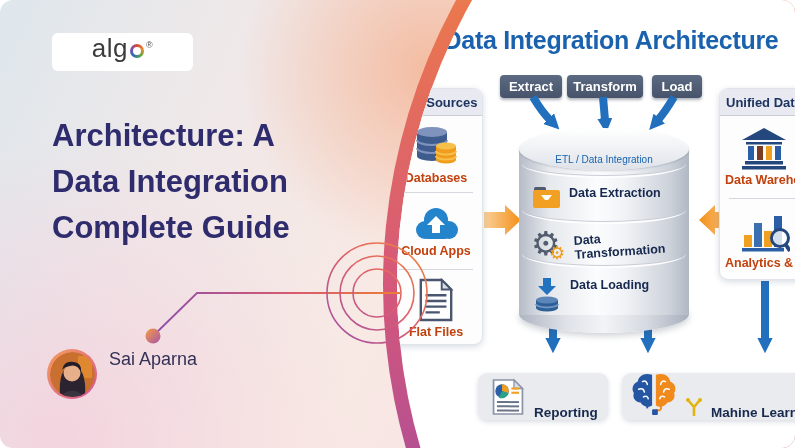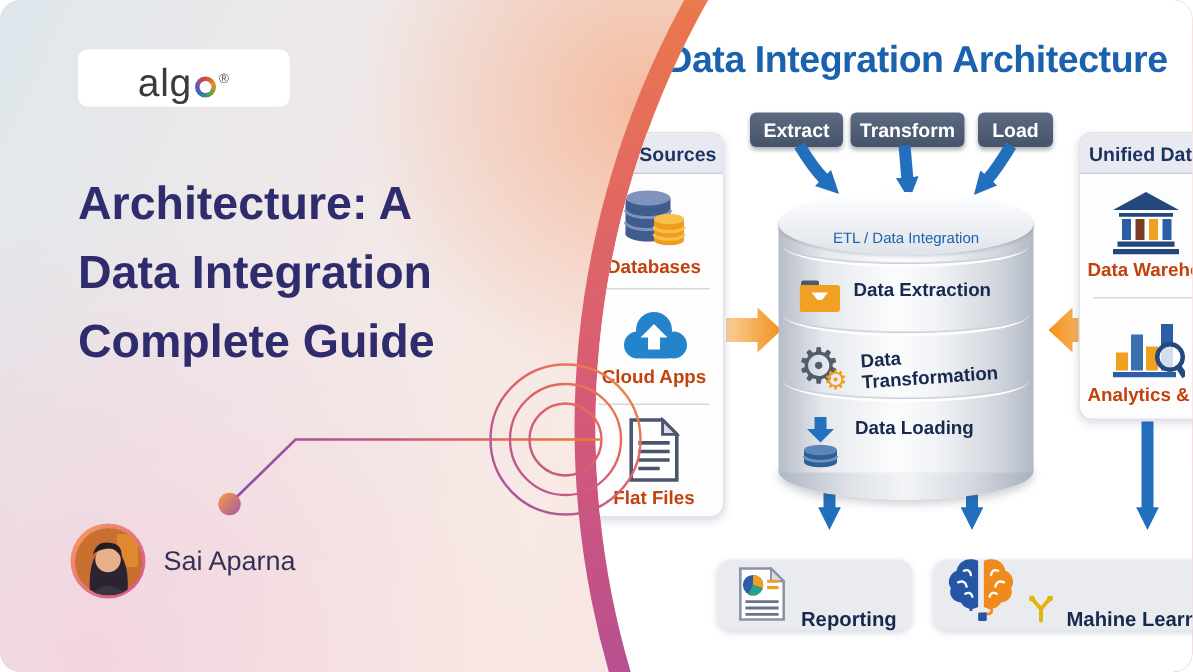--- a/index.html
+++ b/index.html
@@ -3,30 +3,30 @@
 <meta charset="utf-8">
 <style>
   html,body{margin:0;padding:0;background:#ffffff;font-family:"Liberation Sans",sans-serif;}
   .canvas{position:relative;width:795px;height:448px;border-radius:13px;overflow:hidden;
     background:
       radial-gradient(circle at 430px 70px, rgba(242,150,104,.55), rgba(242,150,104,0) 190px),
       radial-gradient(circle at 60px 440px, rgba(246,196,214,.55), rgba(246,196,214,0) 300px),
       linear-gradient(115deg,#dee7ec 0%,#efe8e9 25%,#f8e9e4 52%,#f8e0e2 75%,#f6dce6 100%);}
   
   .logo-card{position:absolute;left:52px;top:33px;width:141px;height:38px;background:#ffffff;border-radius:6px;
-    display:flex;align-items:flex-end;justify-content:center;z-index:3;}
+    display:flex;align-items:flex-start;justify-content:center;z-index:3;}
   .logo-text{font-size:26px;color:#3b3b3b;letter-spacing:.5px;display:flex;align-items:baseline;}
   .logo-o{display:inline-block;width:14px;height:14px;border-radius:50%;margin:0 1.5px;position:relative;top:1px;
     background:conic-gradient(#d84a3c,#e88b28,#58a642,#2e6fba,#7a4fae,#d84a3c);}
   .logo-o::after{content:"";position:absolute;inset:3px;border-radius:50%;background:#ffffff;}
   .logo-reg{font-size:9px;color:#555;position:relative;top:-9px;margin-left:1px;}
   .hero-title{position:absolute;left:52px;top:92px;width:345px;z-index:3;
     font-size:31px;line-height:46px;font-weight:bold;color:#2f2c6e;}
   .hero-title span{display:block;}
-  .author{position:absolute;left:47px;top:349px;height:50px;display:flex;align-items:center;z-index:3;}
+  .author{position:absolute;left:47px;top:349px;height:50px;display:flex;z-index:3;}
   .avatar-ring{width:50px;height:50px;border-radius:50%;padding:2.5px;box-sizing:border-box;
     background:linear-gradient(135deg,#f5a05a,#d5519b);}
   .avatar-ring svg{display:block;width:45px;height:45px;border-radius:50%;}
   .author-name{margin-left:12px;font-size:18px;color:#333156;}
   
   .circle-outer{position:absolute;left:383px;top:-307px;width:1184px;height:1184px;border-radius:50%;z-index:1;
     background:linear-gradient(180deg,#f0915a 20%,#ea764e 27%,#d5587a 50%,#b44f92 65%,#8c4fae 78%);}
   .circle-inner{position:absolute;inset:14px;border-radius:50%;background:#ffffff;}
   
   .diagram{position:absolute;inset:0;z-index:2;clip-path:circle(578px at 975px 285px);}

